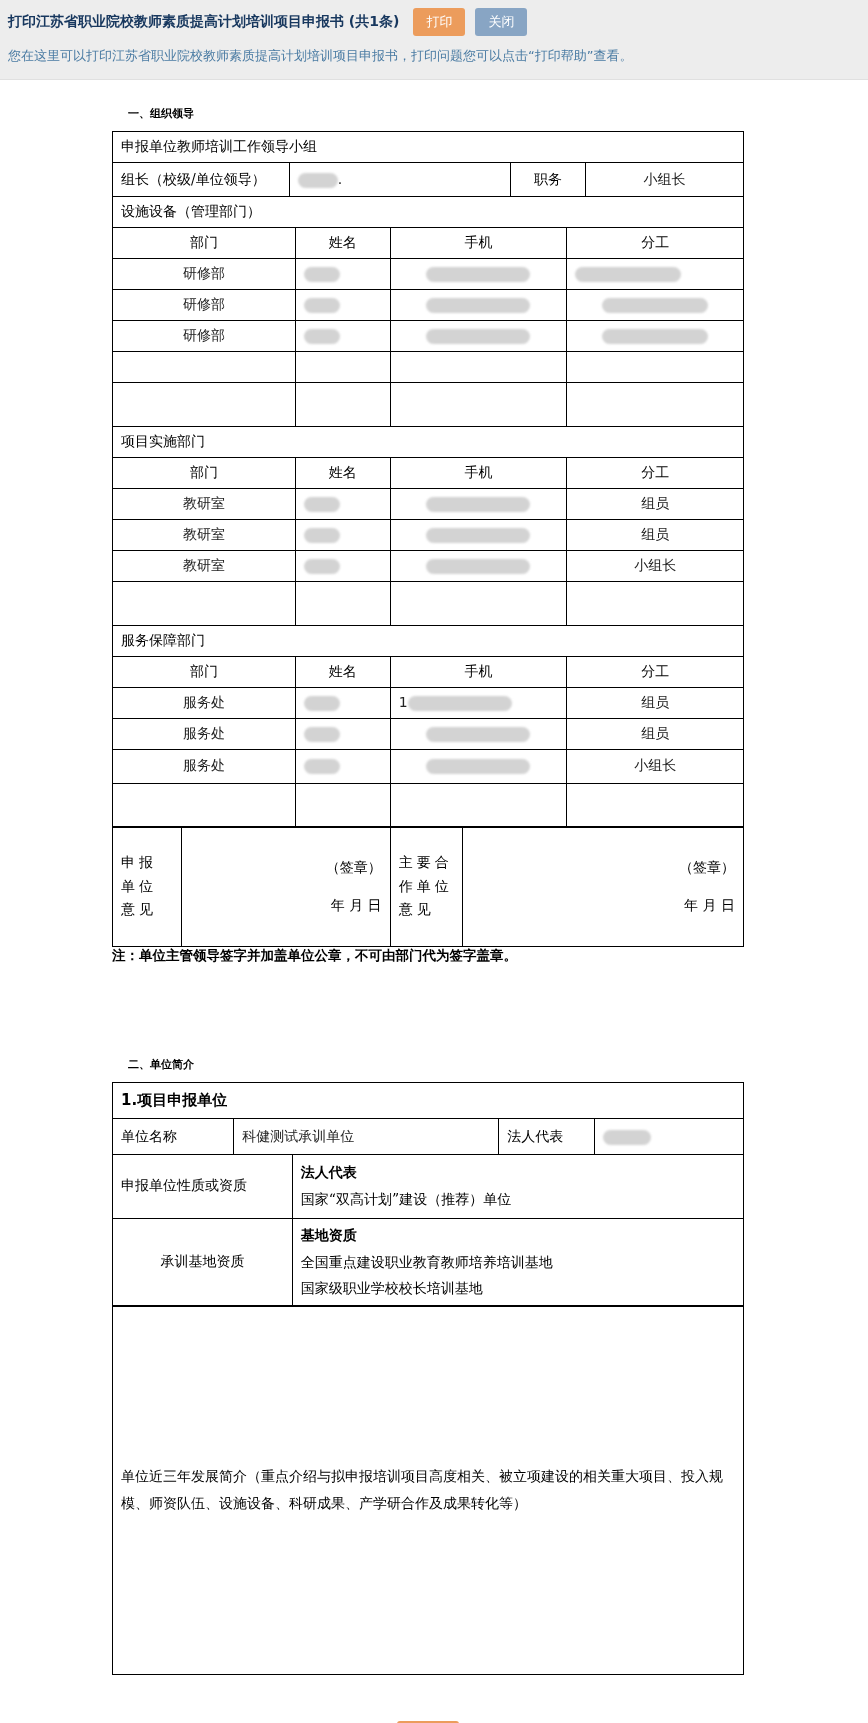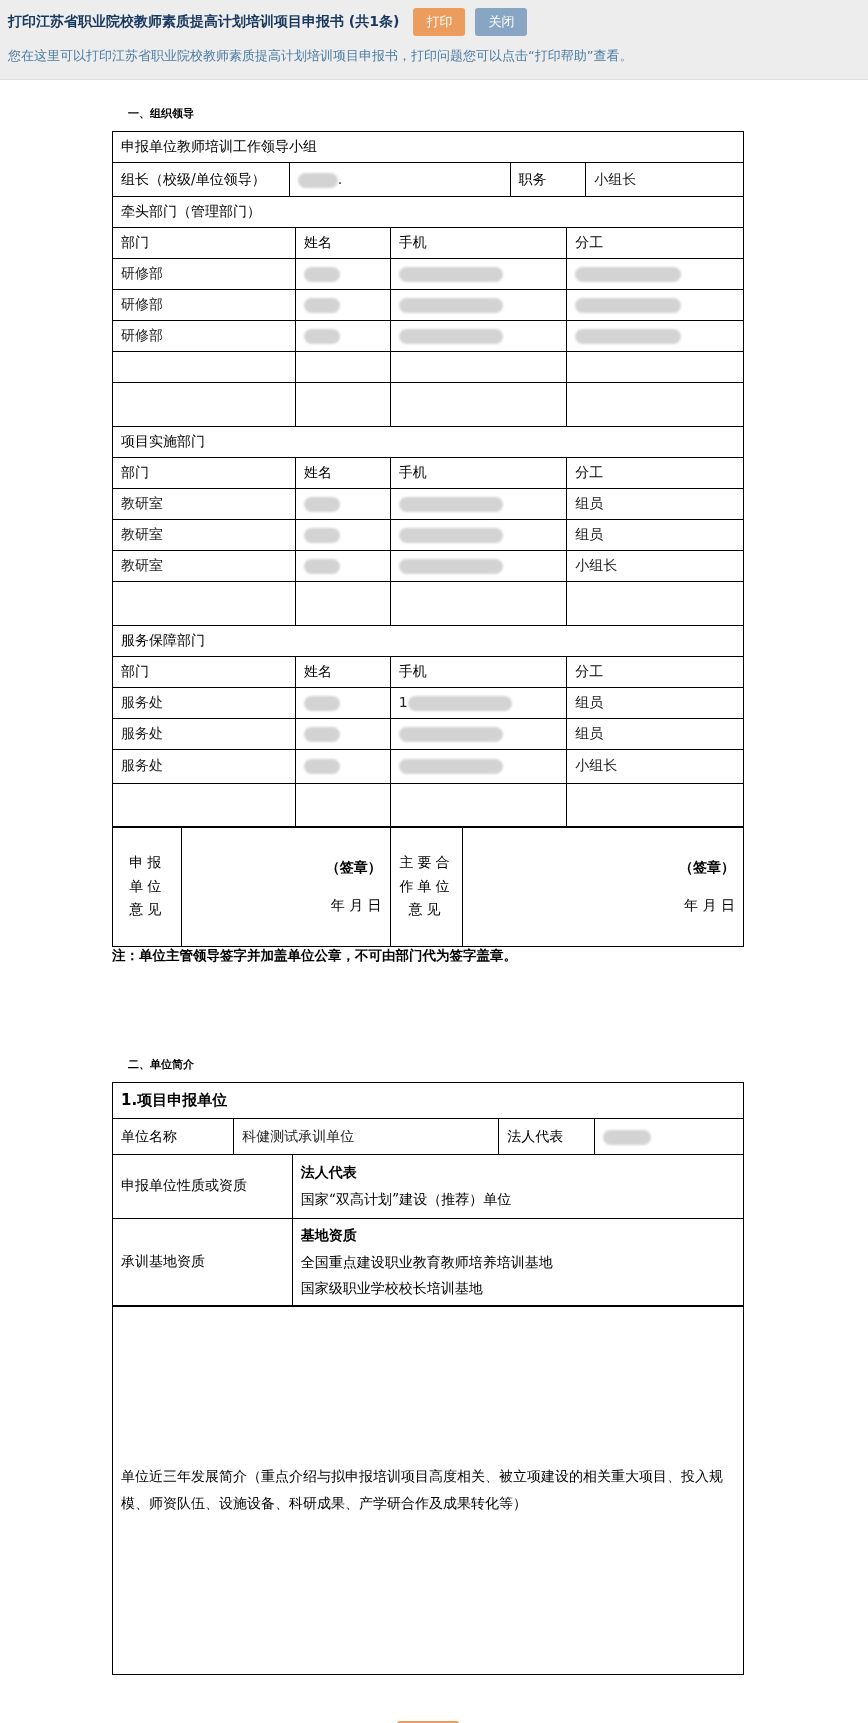--- a/index.html
+++ b/index.html
@@ -23,38 +23,38 @@
   
   .content { width: 632px; margin: 26px 0 0 112px; }
   .sec-title { font-size: 11px; font-weight: bold; color: #000; margin: 0 0 10px 16px;
                font-family: "DejaVu Sans", sans-serif; }
   .sec2-gap { margin-top: 92px; }
 
   table.ft { border-collapse: collapse; width: 100%; table-layout: fixed;
              font-family: "DejaVu Serif", "Liberation Serif", serif; font-size: 14px; }
   table.ft + table.ft { margin-top: -1.5px; }
   table.ft td { border: 1.5px solid #000; padding: 2px 8px; vertical-align: middle; }
-  td.c { }
+  td.c { text-align: center; }
   td.l { text-align: left; }
   .val { font-family: "DejaVu Sans", "Liberation Sans", sans-serif; color: #222; }
   tr.h30 { height: 31px; } tr.h34 { height: 34px; } tr.he { height: 44px; }
   tr.h36 { height: 36px; } tr.h64 { height: 64px; } tr.h86 { height: 88px; }
 
   
   .redact { display: inline-block; height: 15px; border-radius: 8px;
             background: #d3d3d3; filter: blur(1.2px); vertical-align: middle; }
   .rw-leader { width: 40px; } .rw-name { width: 36px; } .rw-phone { width: 104px; }
   .rw-role { width: 106px; } .rw-rep { width: 48px; }
 
   
   tr.sig { height: 120px; }
-  td.sig-label { text-align: center; letter-spacing: 4px; line-height: 1.7; padding: 2px 4px; }
+  td.sig-label { text-align: left; letter-spacing: 4px; line-height: 1.7; padding: 2px 4px; }
   td.sig-label span { display: block; }
   td.sig-content { vertical-align: bottom; text-align: right; padding: 0 36px 12px 0; }
-  td.sig-content .seal { margin-bottom: 20px; font-weight: bold; }
+  td.sig-content .seal { margin-bottom: 20px; }
 
   .note { font-family: "DejaVu Serif", "Liberation Serif", serif; font-weight: bold;
           font-size: 13.5px; }
 
   
   .t2-head { font-family: "DejaVu Sans", sans-serif; font-weight: bold; font-size: 15px; }
   .bold-line { font-family: "DejaVu Sans", sans-serif; font-weight: bold; }
   td.multiline { padding: 6px 10px; line-height: 1.9; vertical-align: middle; }
   td.intro { vertical-align: top; height: 369px; padding: 8px 10px; line-height: 1.95; }
 
@@ -101,21 +101,21 @@
   <table class="ft">
     <colgroup>
         <col style="width:29%">
         <col style="width:15%">
         <col style="width:28%">
         <col style="width:28%">
       </colgroup>
 
     <tbody>
         <tr class="h30">
-          <td colspan="4" class="l">牵头部门（管理部门）</td>
+          <td colspan="4" class="l">设施设备（管理部门）</td>
         </tr>
     <tr class="h30">
       <td class="c">部门</td>
       <td class="c">姓名</td>
       <td class="c">手机</td>
       <td class="c">分工</td>
     </tr>
     <tr class="h30">
       <td class="c val">研修部</td>
       <td class="l"><span class="redact rw-name"></span></td>

